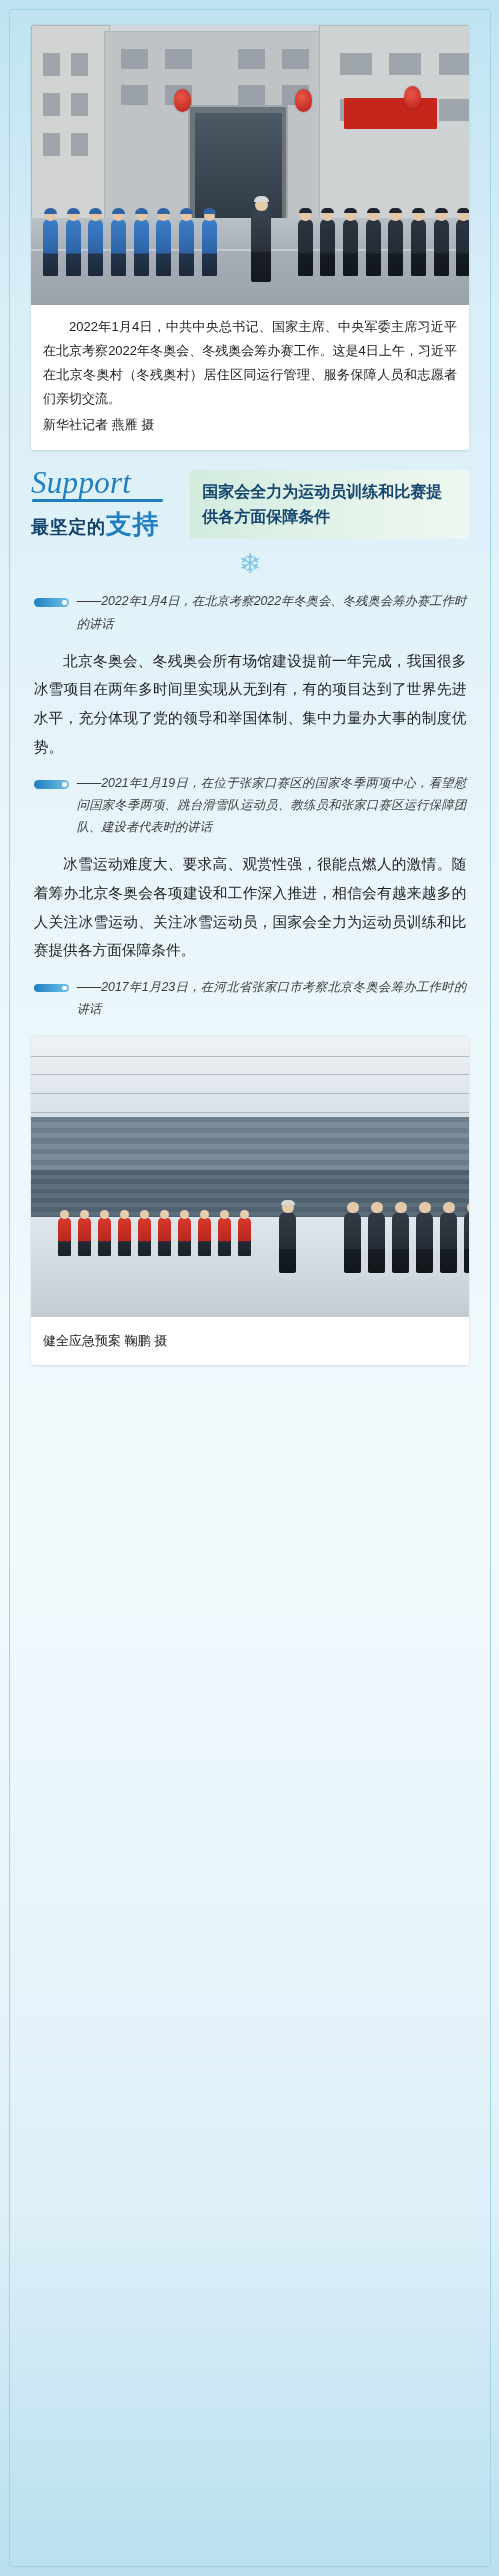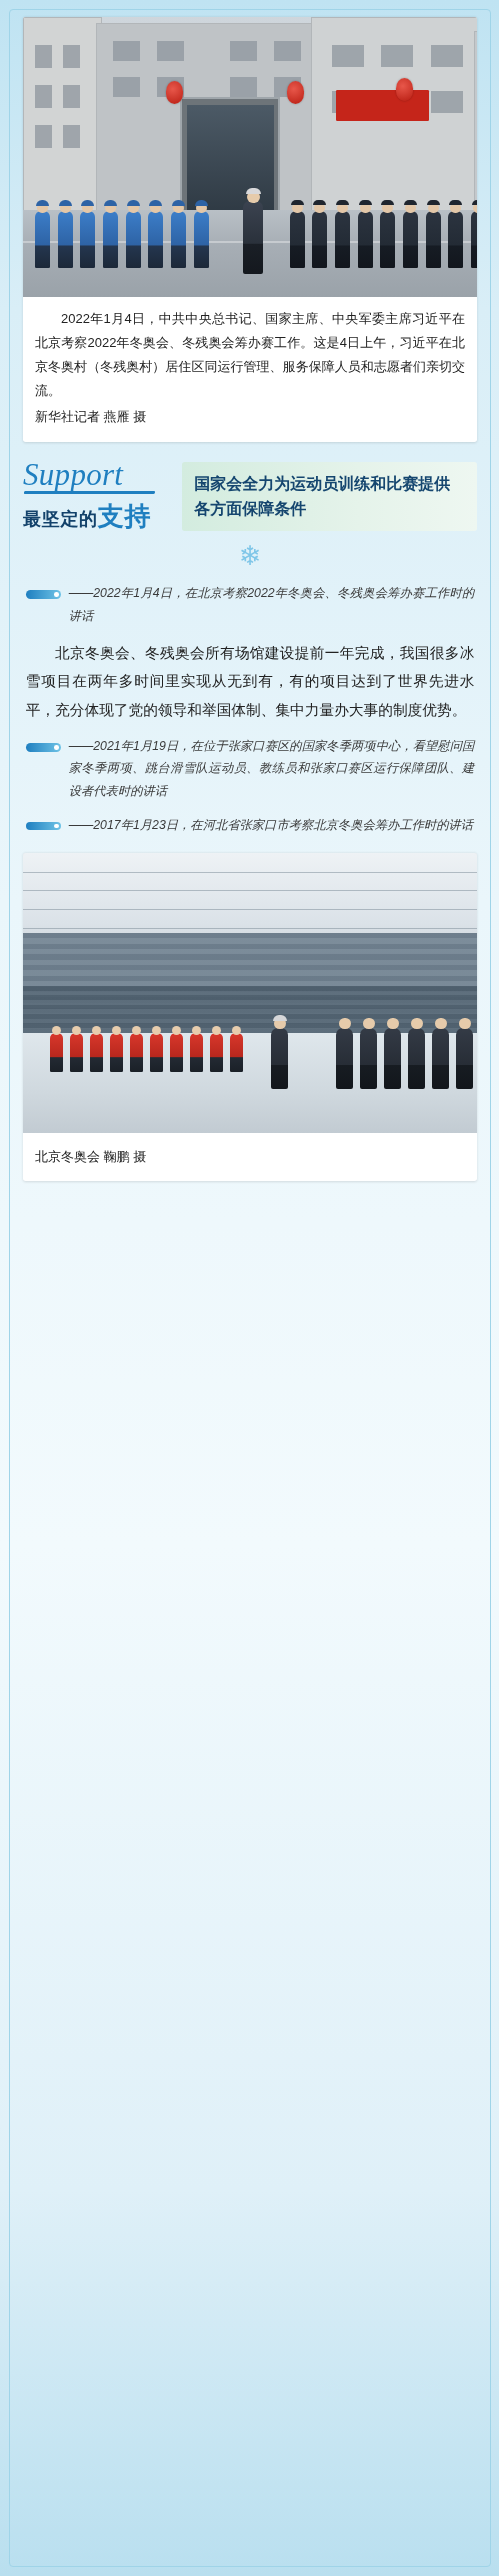--- a/index.html
+++ b/index.html
@@ -10,21 +10,21 @@
     width: 500px;
     background: #cfe9f3;
     font-family: "Liberation Sans", sans-serif;
   }
   .page {
     position: relative;
     width: 500px;
     min-height: 2576px;
     background: linear-gradient(180deg,#bfe3f2 0%, #d9eef7 12%, #eaf6fb 35%, #f2fafd 60%, #dff0f8 85%, #b9dfef 100%);
     box-sizing: border-box;
-    padding: 0;
+    padding: 8px;
     overflow: hidden;
   }
   .outer-frame {
     position: absolute;
     top: 9.3px; left: 9.3px; right: 9.3px; bottom: 9.3px;
     border: 1.3px solid #9fd4e8;
     border-radius: 4px;
     pointer-events: none;
   }
   .content {
@@ -436,20 +436,21 @@
     <div class="quote-block">
       <div class="quote-text">北京冬奥会、冬残奥会所有场馆建设提前一年完成，我国很多冰雪项目在两年多时间里实现从无到有，有的项目达到了世界先进水平，充分体现了党的领导和举国体制、集中力量办大事的制度优势。</div>
       <div class="source-row">
         <div class="pill"></div>
         <div class="source-text">——2021年1月19日，在位于张家口赛区的国家冬季两项中心，看望慰问国家冬季两项、跳台滑雪队运动员、教练员和张家口赛区运行保障团队、建设者代表时的讲话</div>
       </div>
     </div>
 
 
     <div class="quote-block">
+      <div class="quote-text">冰雪运动难度大、要求高、观赏性强，很能点燃人的激情。随着筹办北京冬奥会各项建设和工作深入推进，相信会有越来越多的人关注冰雪运动、关注冰雪运动员，国家会全力为运动员训练和比赛提供各方面保障条件。</div>
       <div class="source-row">
         <div class="pill"></div>
         <div class="source-text">——2017年1月23日，在河北省张家口市考察北京冬奥会筹办工作时的讲话</div>
       </div>
     </div>
 
     <div class="photo-card bottom">
       <div class="photo arena">
         <div class="arena-roof">
           <div class="roof-line" style="top:18.7px;"></div>
@@ -509,19 +510,19 @@
           </div>
         <div class="darkfig" style="left:409px;">
             <span class="head"></span>
           </div>
         <div class="darkfig" style="left:433px;">
             <span class="head"></span>
           </div>
 
       </div>
       <div class="caption">
-        <span class="credit">北京冬奥会 鞠鹏 摄</span>
+        <span class="credit">健全应急预案 鞠鹏 摄</span>
       </div>
     </div>
 
   </div>
 </div>
 
 
 </body></html>

